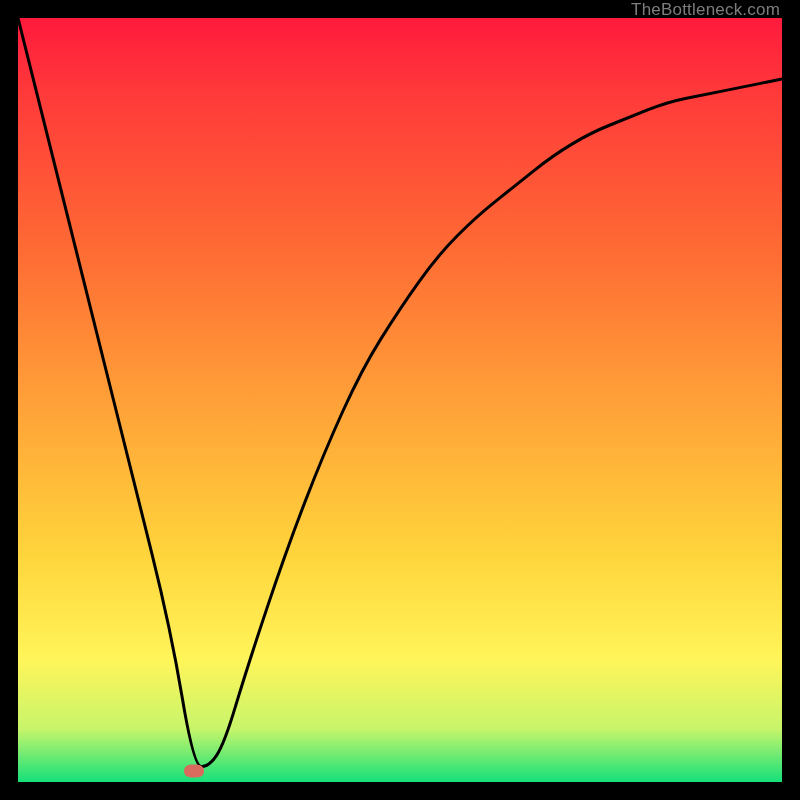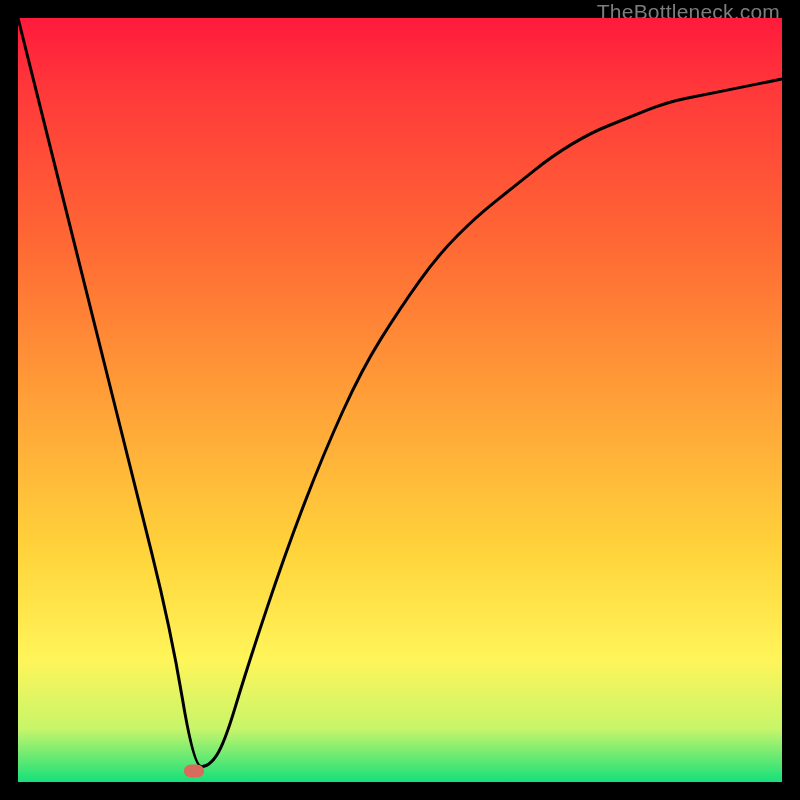--- a/index.html
+++ b/index.html
@@ -36,21 +36,21 @@
       #fff55a 84%,
       #c8f56a 93%,
       #15e07a 100%
     );
   }
   .watermark {
     position: absolute;
     top: 0;
     right: 20px;
     color: #7d7d7d;
-    font-size: 21px;
+    font-size: 17px;
     font-weight: 500;
     letter-spacing: 0.2px;
     user-select: none;
   }
   svg.curve {
     position: absolute;
     top: 0;
     left: 0;
     width: 764px;
     height: 764px;

